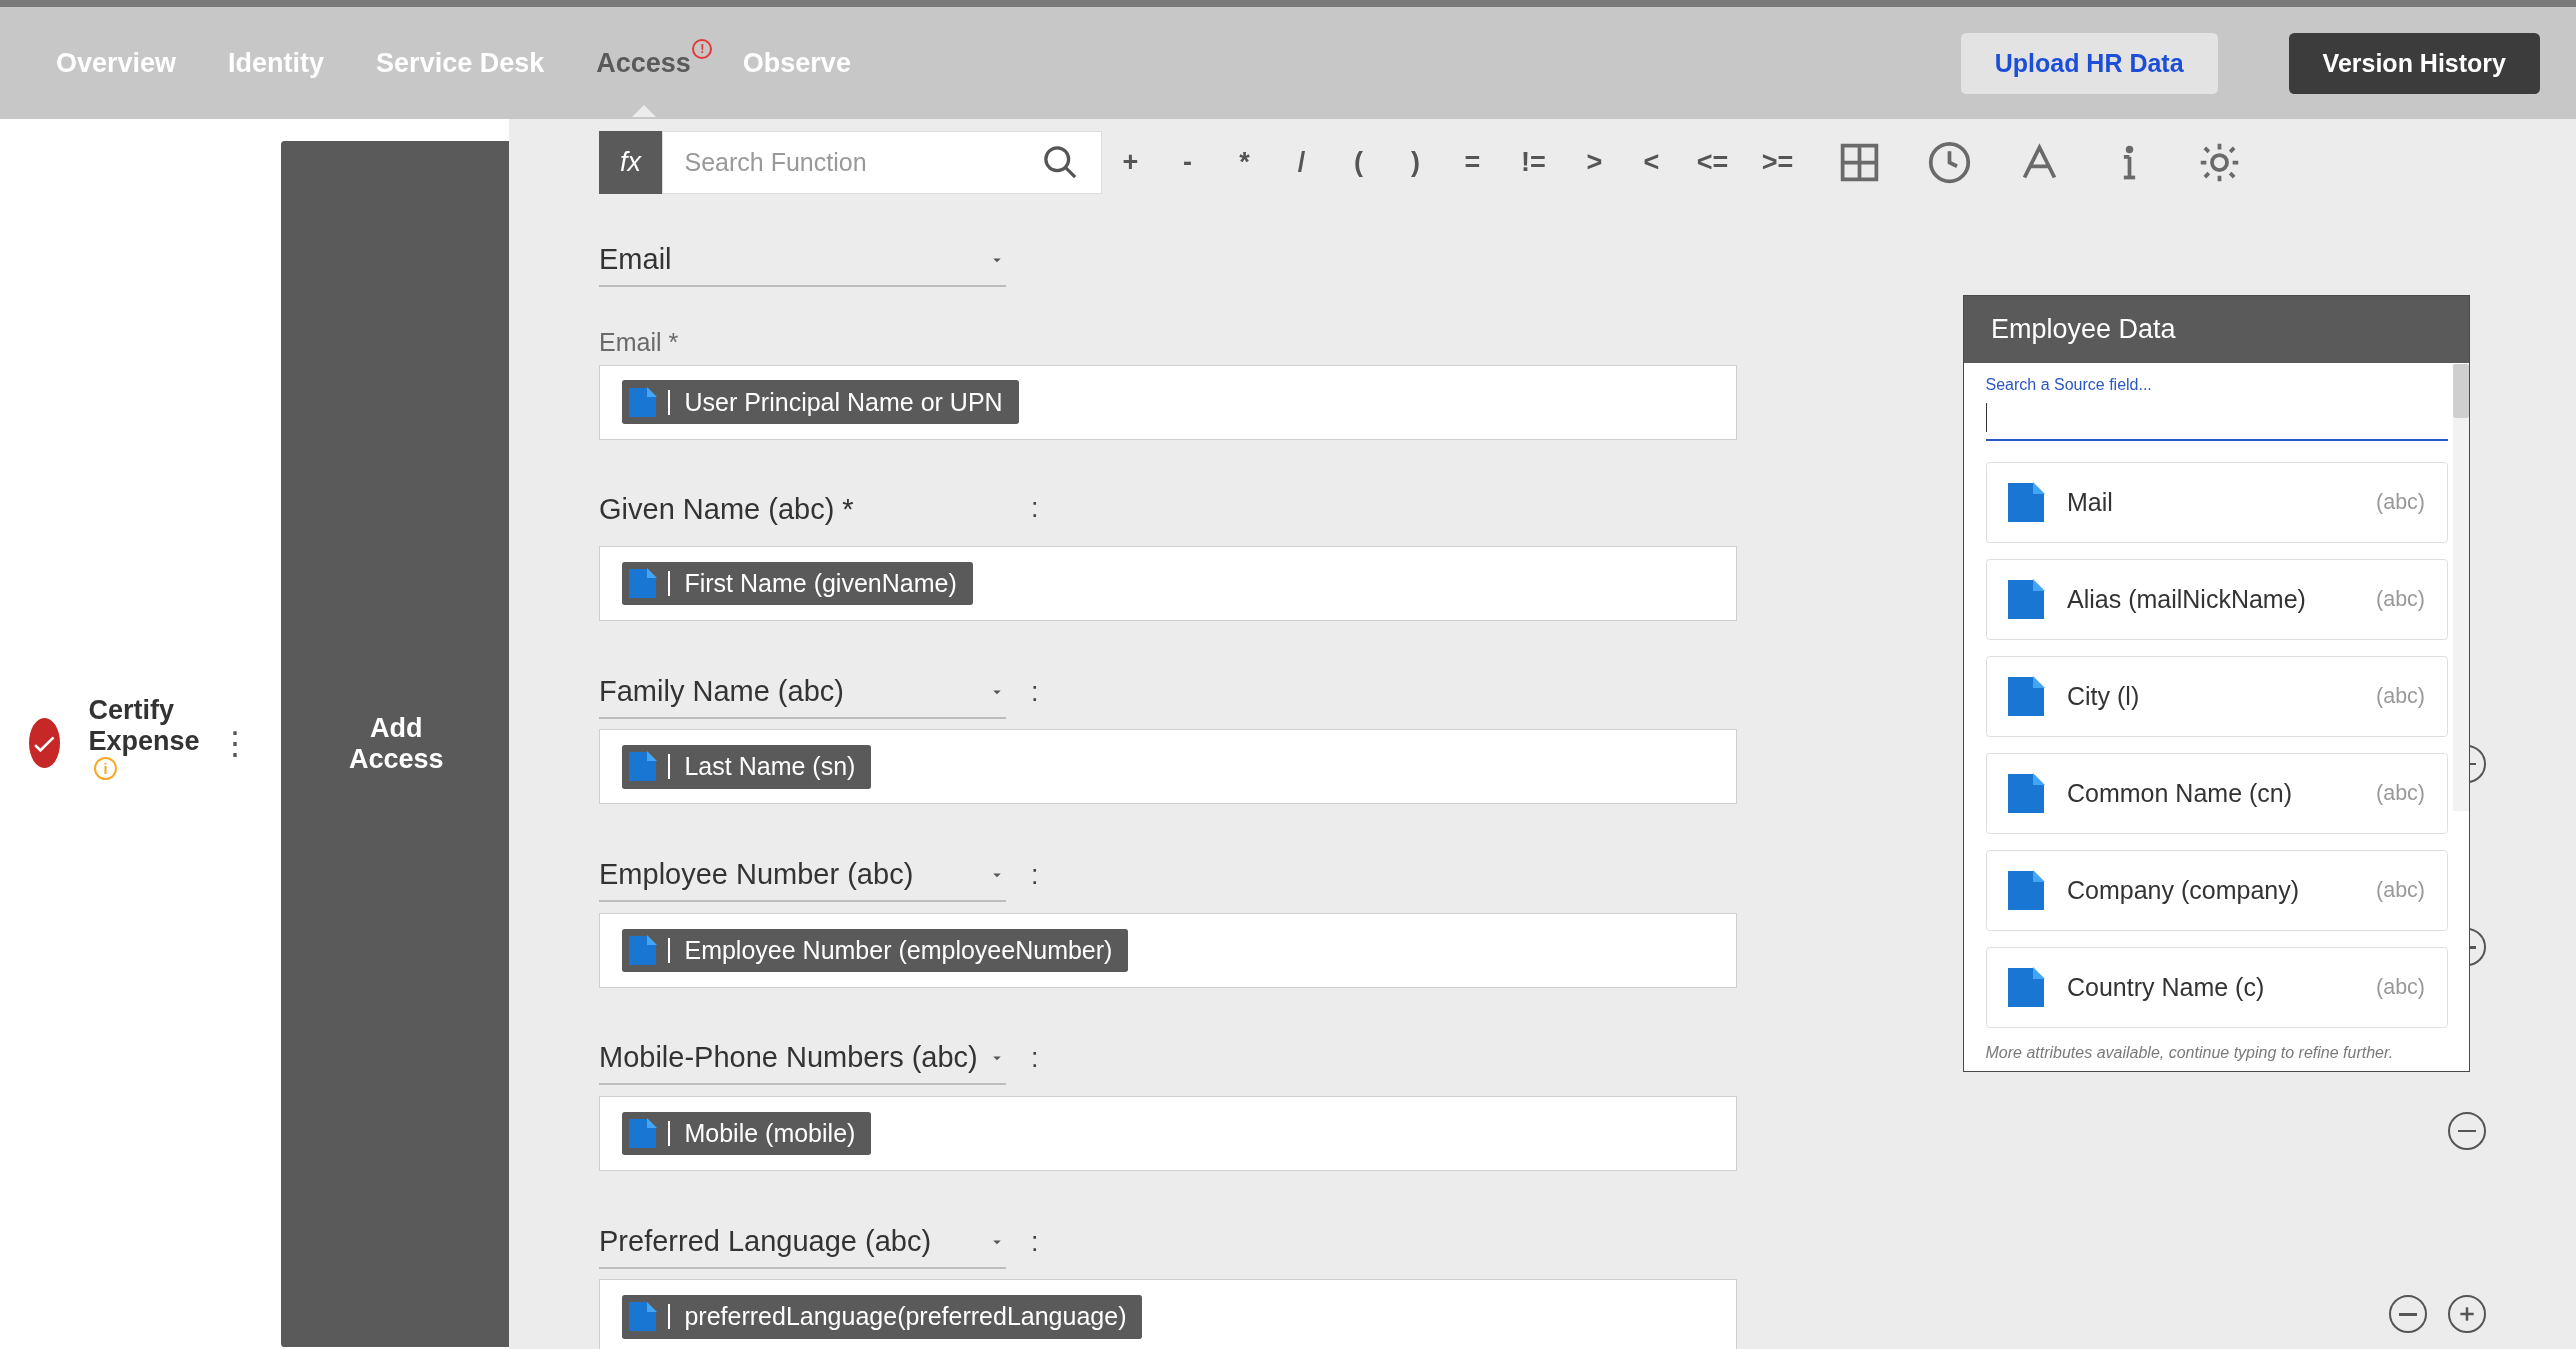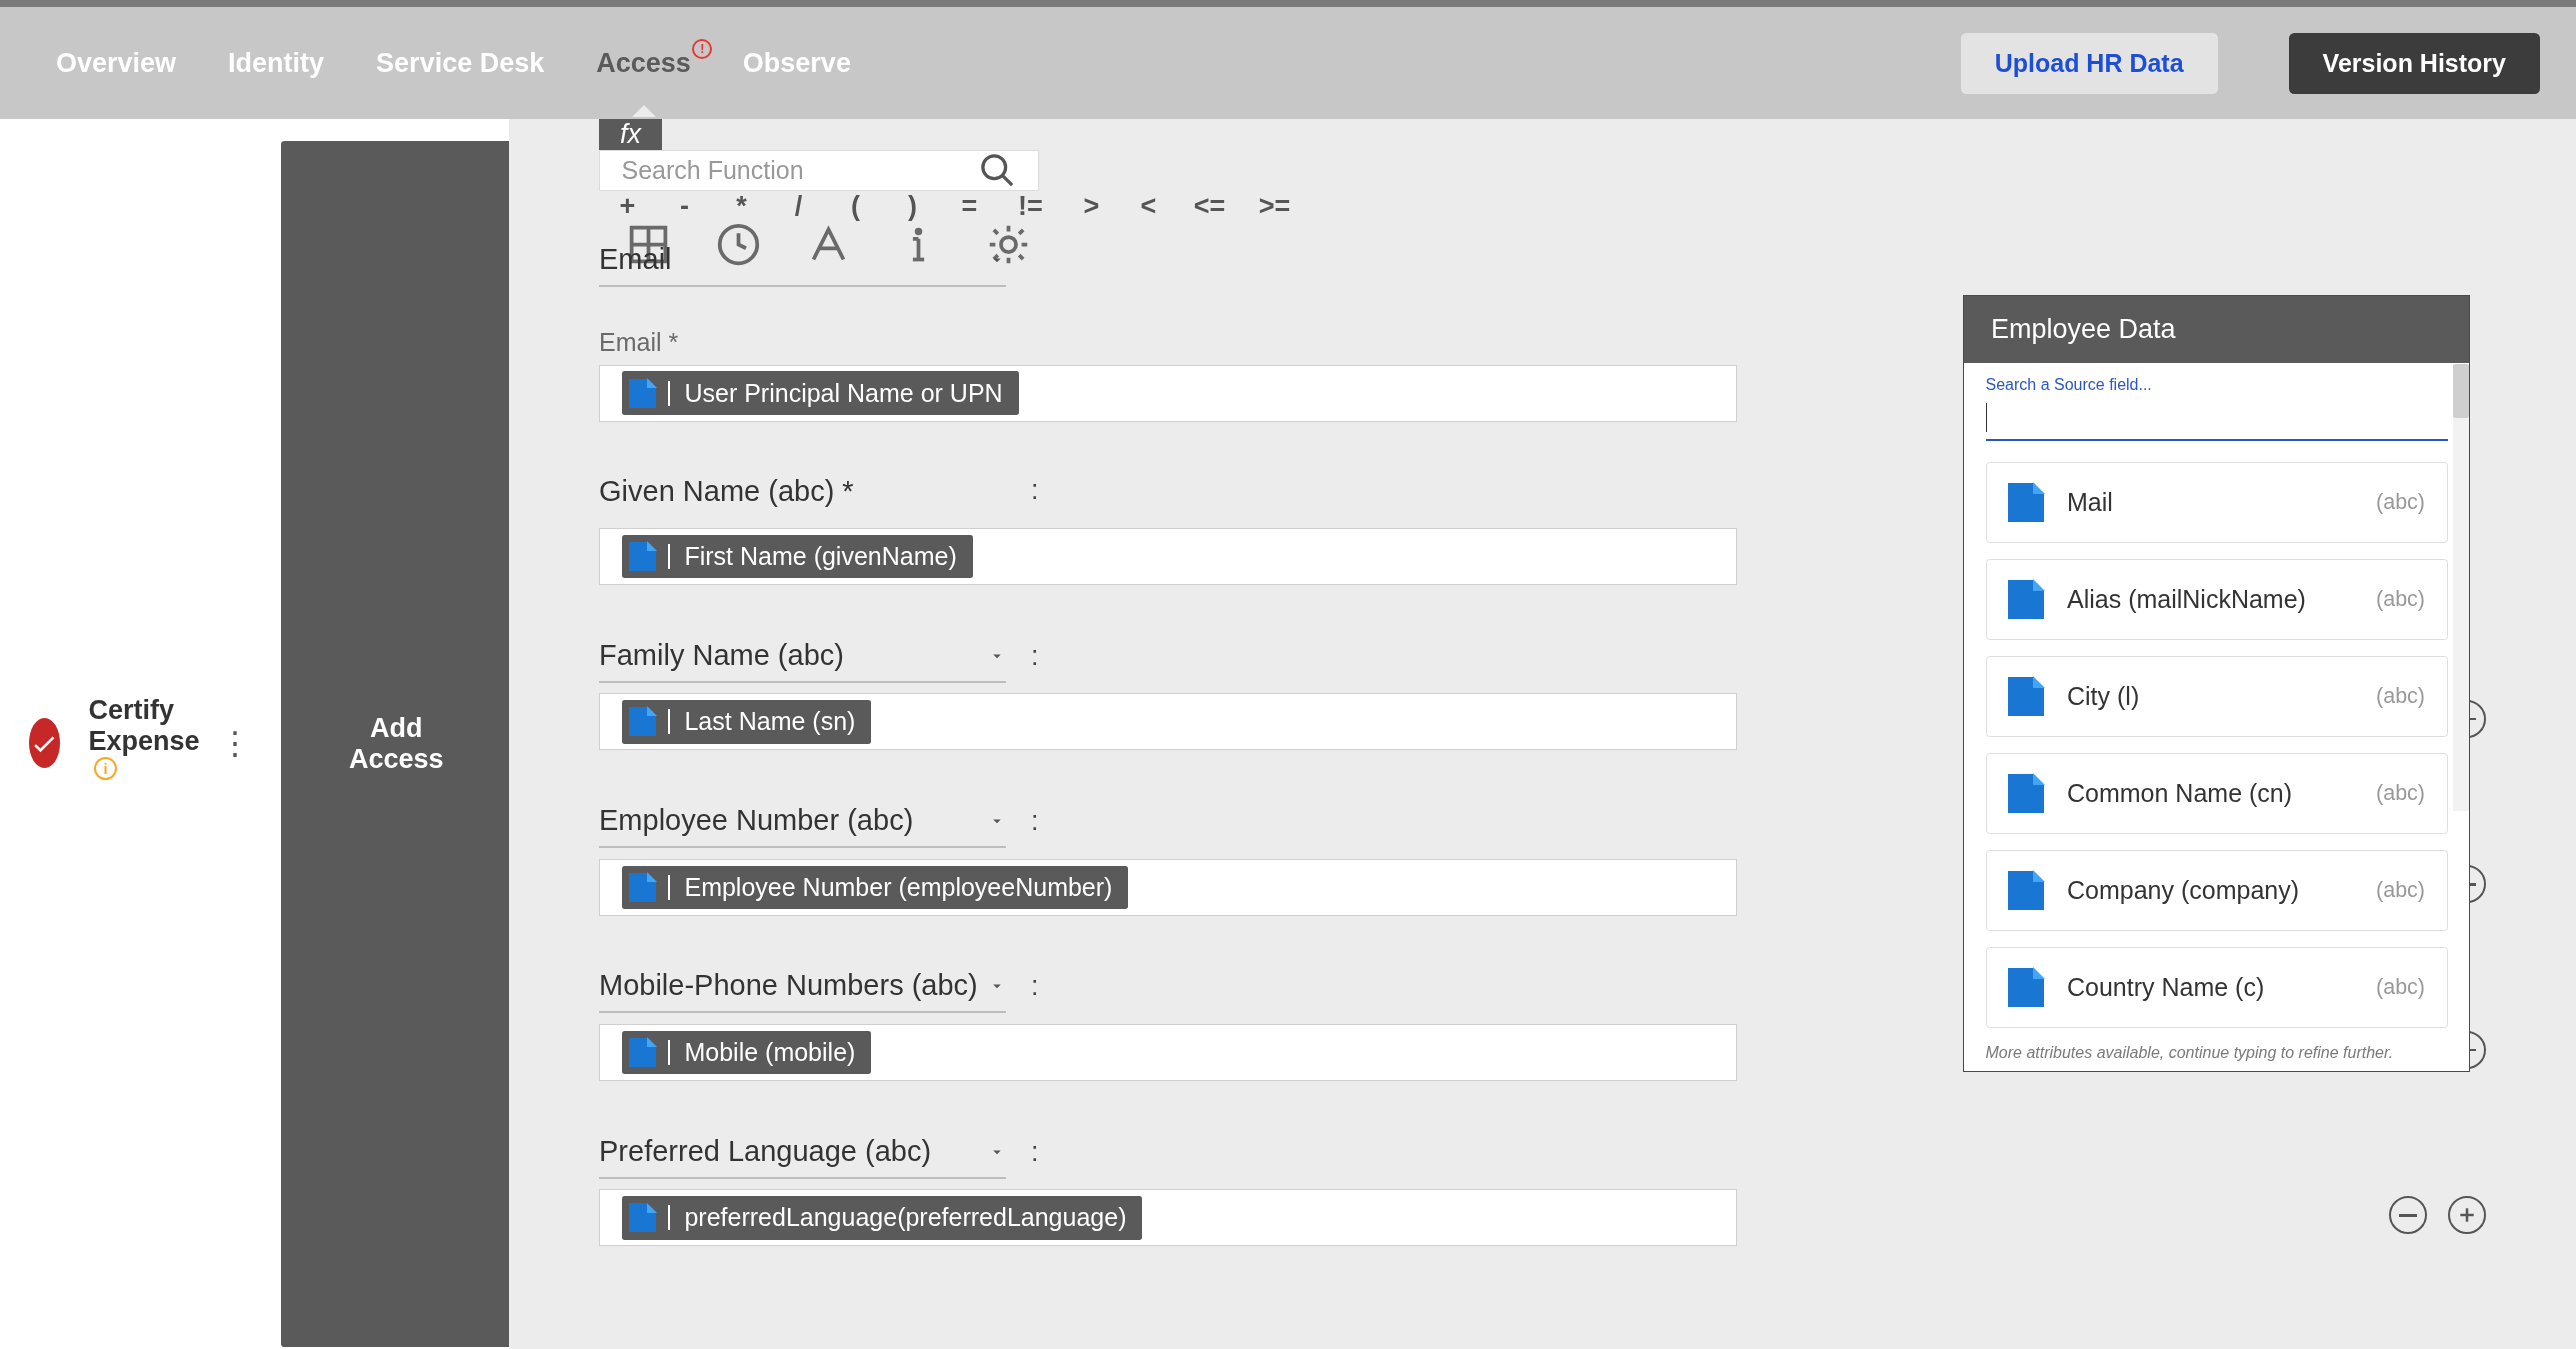--- a/index.html
+++ b/index.html
@@ -18,37 +18,37 @@
 .content { display:flex; height: calc(100% - 101px); }
 .sidebar { width: 509px; background:#fff; display:flex; flex-direction:row; }
 .side-item { display:flex; align-items:center; padding: 32px 29px; border-bottom:0.9px solid #ececec; }
 .check-circle { width:50px; height:50px; background:#c62828; border-radius:50%; display:flex; align-items:center; justify-content:center; margin-right:29px; }
 .check-circle svg { width:30.5px; height:30.5px; fill:#fff; }
 .side-label { font-size:27px; font-weight:600; color:#333; }
 .info-icon { display:inline-flex; width:23px; height:23px; border:2.7px solid #f9a825; border-radius:50%; align-items:center; justify-content:center; color:#f9a825; font-size:14.4px; font-weight:700; margin-left:5.4px; vertical-align: super; }
 .kebab { margin-left:auto; font-size:32px; color:#555; cursor:pointer; letter-spacing:0.9px; }
 .add-access { margin: 21.5px auto; background:#5a5a5a; color:#fff; font-size:27px; font-weight:600; padding:21.5px 68px; border:none; border-radius:3.6px; cursor:pointer; }
 .main { flex:1; background:#ececec; position:relative; }
-.formula-bar { position:absolute; top:0; left:90px; display:flex; align-items:flex-start; height:63px;flex-direction:column; }
+.formula-bar { position:absolute; top:12px; left:90px; display:flex; align-items:flex-end; height:63px; }
 .fx-btn { width:63px; height:63px; background:#5a5a5a; color:#fff; font-style:italic; font-size:27px; display:flex; align-items:center; justify-content:center; }
 .search-fn { width:440px; height:63px; background:#fff; display:flex; align-items:center; padding:0 21.5px; font-size:25px; color:#999; border:0.9px solid #dcdcdc; }
 .search-fn .sglass { margin-left:auto; width:39px; height:39px; }
 .ops { display:flex; align-items:center; height:63px; }
 .op { width:57px; text-align:center; font-size:27px; color:#555; font-weight:600; cursor:pointer; }
 .op.wide{ width:65px; }
 .icon-btn-box { display:flex; align-items:center; height:63px; margin-left:27px; gap:45px; }
 .icon-btn { width:45px; height:45px; display:flex; align-items:center; justify-content:center; color:#6a6a6a; cursor:pointer; }
 .form-area { position:absolute; top:108px; left:90px; right:90px; bottom:0; }
 .field-label { font-size:25px; color:#6a6a6a; margin-bottom:7.2px; }
 .field-select { width:407px; border-bottom:2.7px solid #bdbdbd; font-size:29px; color:#333; padding: 3.6px 0 9px 0; display:flex; align-items:center; cursor:pointer; }
 .chev { margin-left:auto; }
 .chev svg { width:18px; height:18px; fill:#555; }
 .field-row { display:flex; align-items:flex-end; gap: 25px; margin-top: 50px; }
 .colon { font-size:27px; color:#444; margin-bottom:10.8px; }
-.input-box { width:1138px; height:57px; background:#fff; border:0.9px solid #cfcfcf; display:flex; align-items:center; padding:0 21.5px; margin-top:5.4px; }
+.input-box { width:1138px; height:75px; background:#fff; border:0.9px solid #cfcfcf; display:flex; align-items:center; padding:0 21.5px; margin-top:5.4px; }
 .chip { display:inline-flex; align-items:center; background:#5a5a5a; color:#fff; font-size:25px; padding:7.2px 16px 7.2px 7.2px; border-radius:2.7px; gap:10.8px; position:relative; }
 .chip-doc { width:27px; height:29px; background:#1976d2; position:relative; }
 .chip-doc::after { content:""; position:absolute; right:-0.9px; top:-0.9px; width:0; height:0; border-top:10px solid #5a5a5a; border-left:10px solid #42a5f5; }
 .chip-bar { width:1.8px; height:25px; background:#fff; margin:0 3.6px 0 1.8px; }
 .remove-btn { width:38px; height:38px; border:2.7px solid #555; border-radius:50%; display:flex; align-items:center; justify-content:center; margin-left:auto; cursor:pointer; color:#555; font-size:27px; font-weight:700; position:relative; }
 .remove-btn span { display:block; width:18px; height:2.7px; background:#555; }
 .add-btn { width:38px; height:38px; border:2.7px solid #555; border-radius:50%; display:flex; align-items:center; justify-content:center; cursor:pointer; }
 .input-wrap { display:flex; align-items:center; gap:21.5px; margin-top:5.4px; }
 .panel { position:absolute; top:176px; right:106px; width:507px; background:#fff; border:1.8px solid #4a4a4a; }
 .panel-header { background:#5a5a5a; color:#fff; font-size:27px; padding:18px 27px; }

